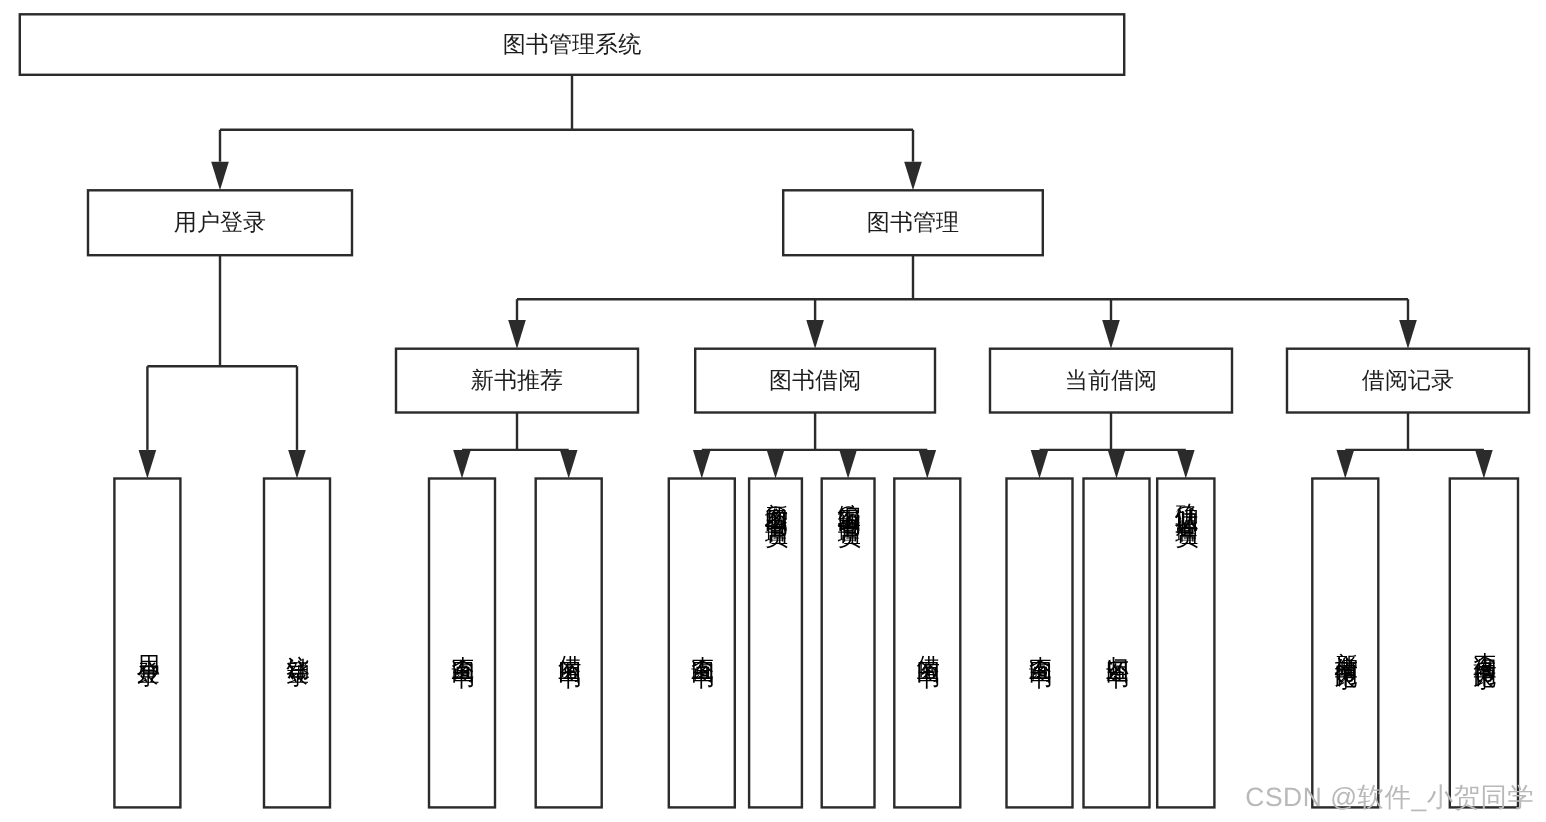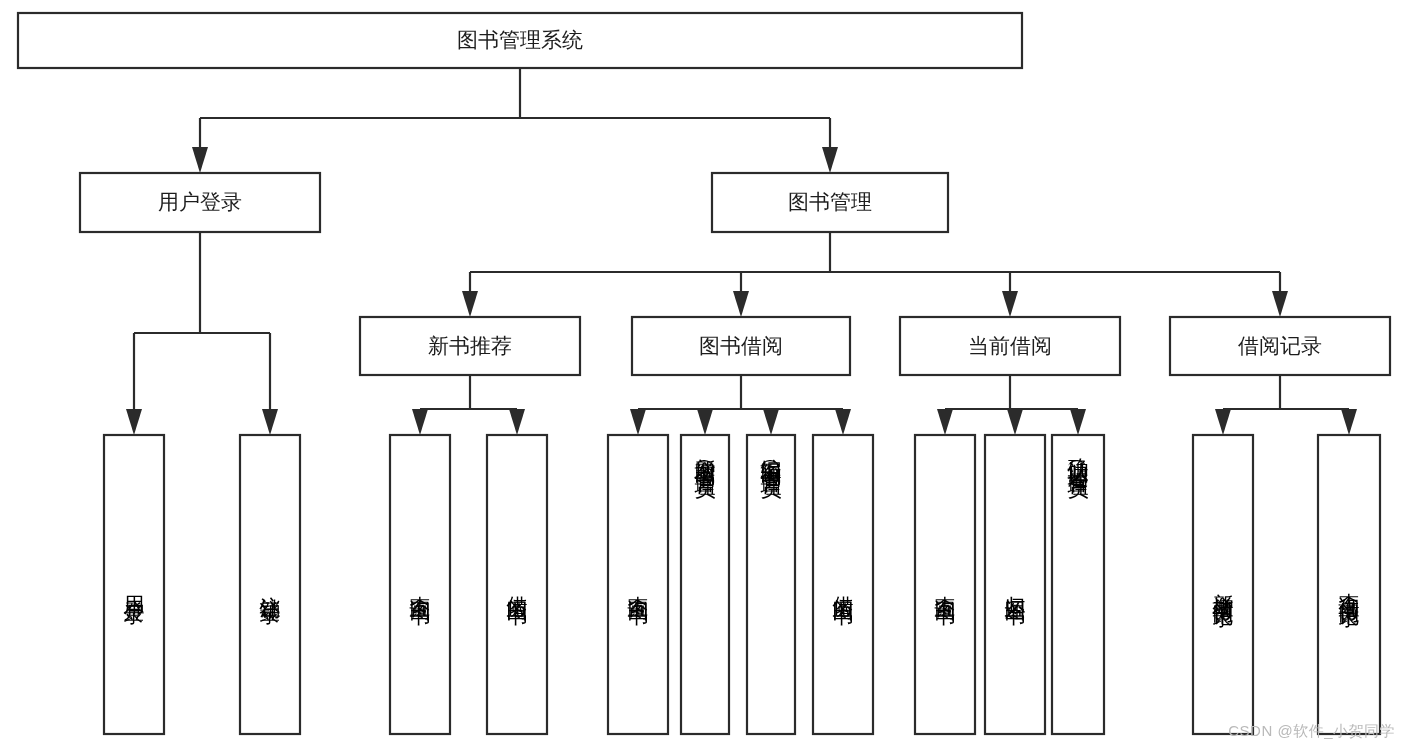--- a/index.html
+++ b/index.html
@@ -52,21 +52,21 @@
   }
   .arrow-head {
     fill: #2b2b2b;
     stroke: none;
   }
   .watermark-text {
     position: absolute;
     right: 10px;
     bottom: 6px;
     font-family: "Liberation Sans", "DejaVu Sans", sans-serif;
-    font-size: 15px;
+    font-size: 24px;
     color: #b9b9b9;
     letter-spacing: 0.5px;
     white-space: nowrap;
     pointer-events: none;
     user-select: none;
   }
 </style>
 </head>
 <body>
 

